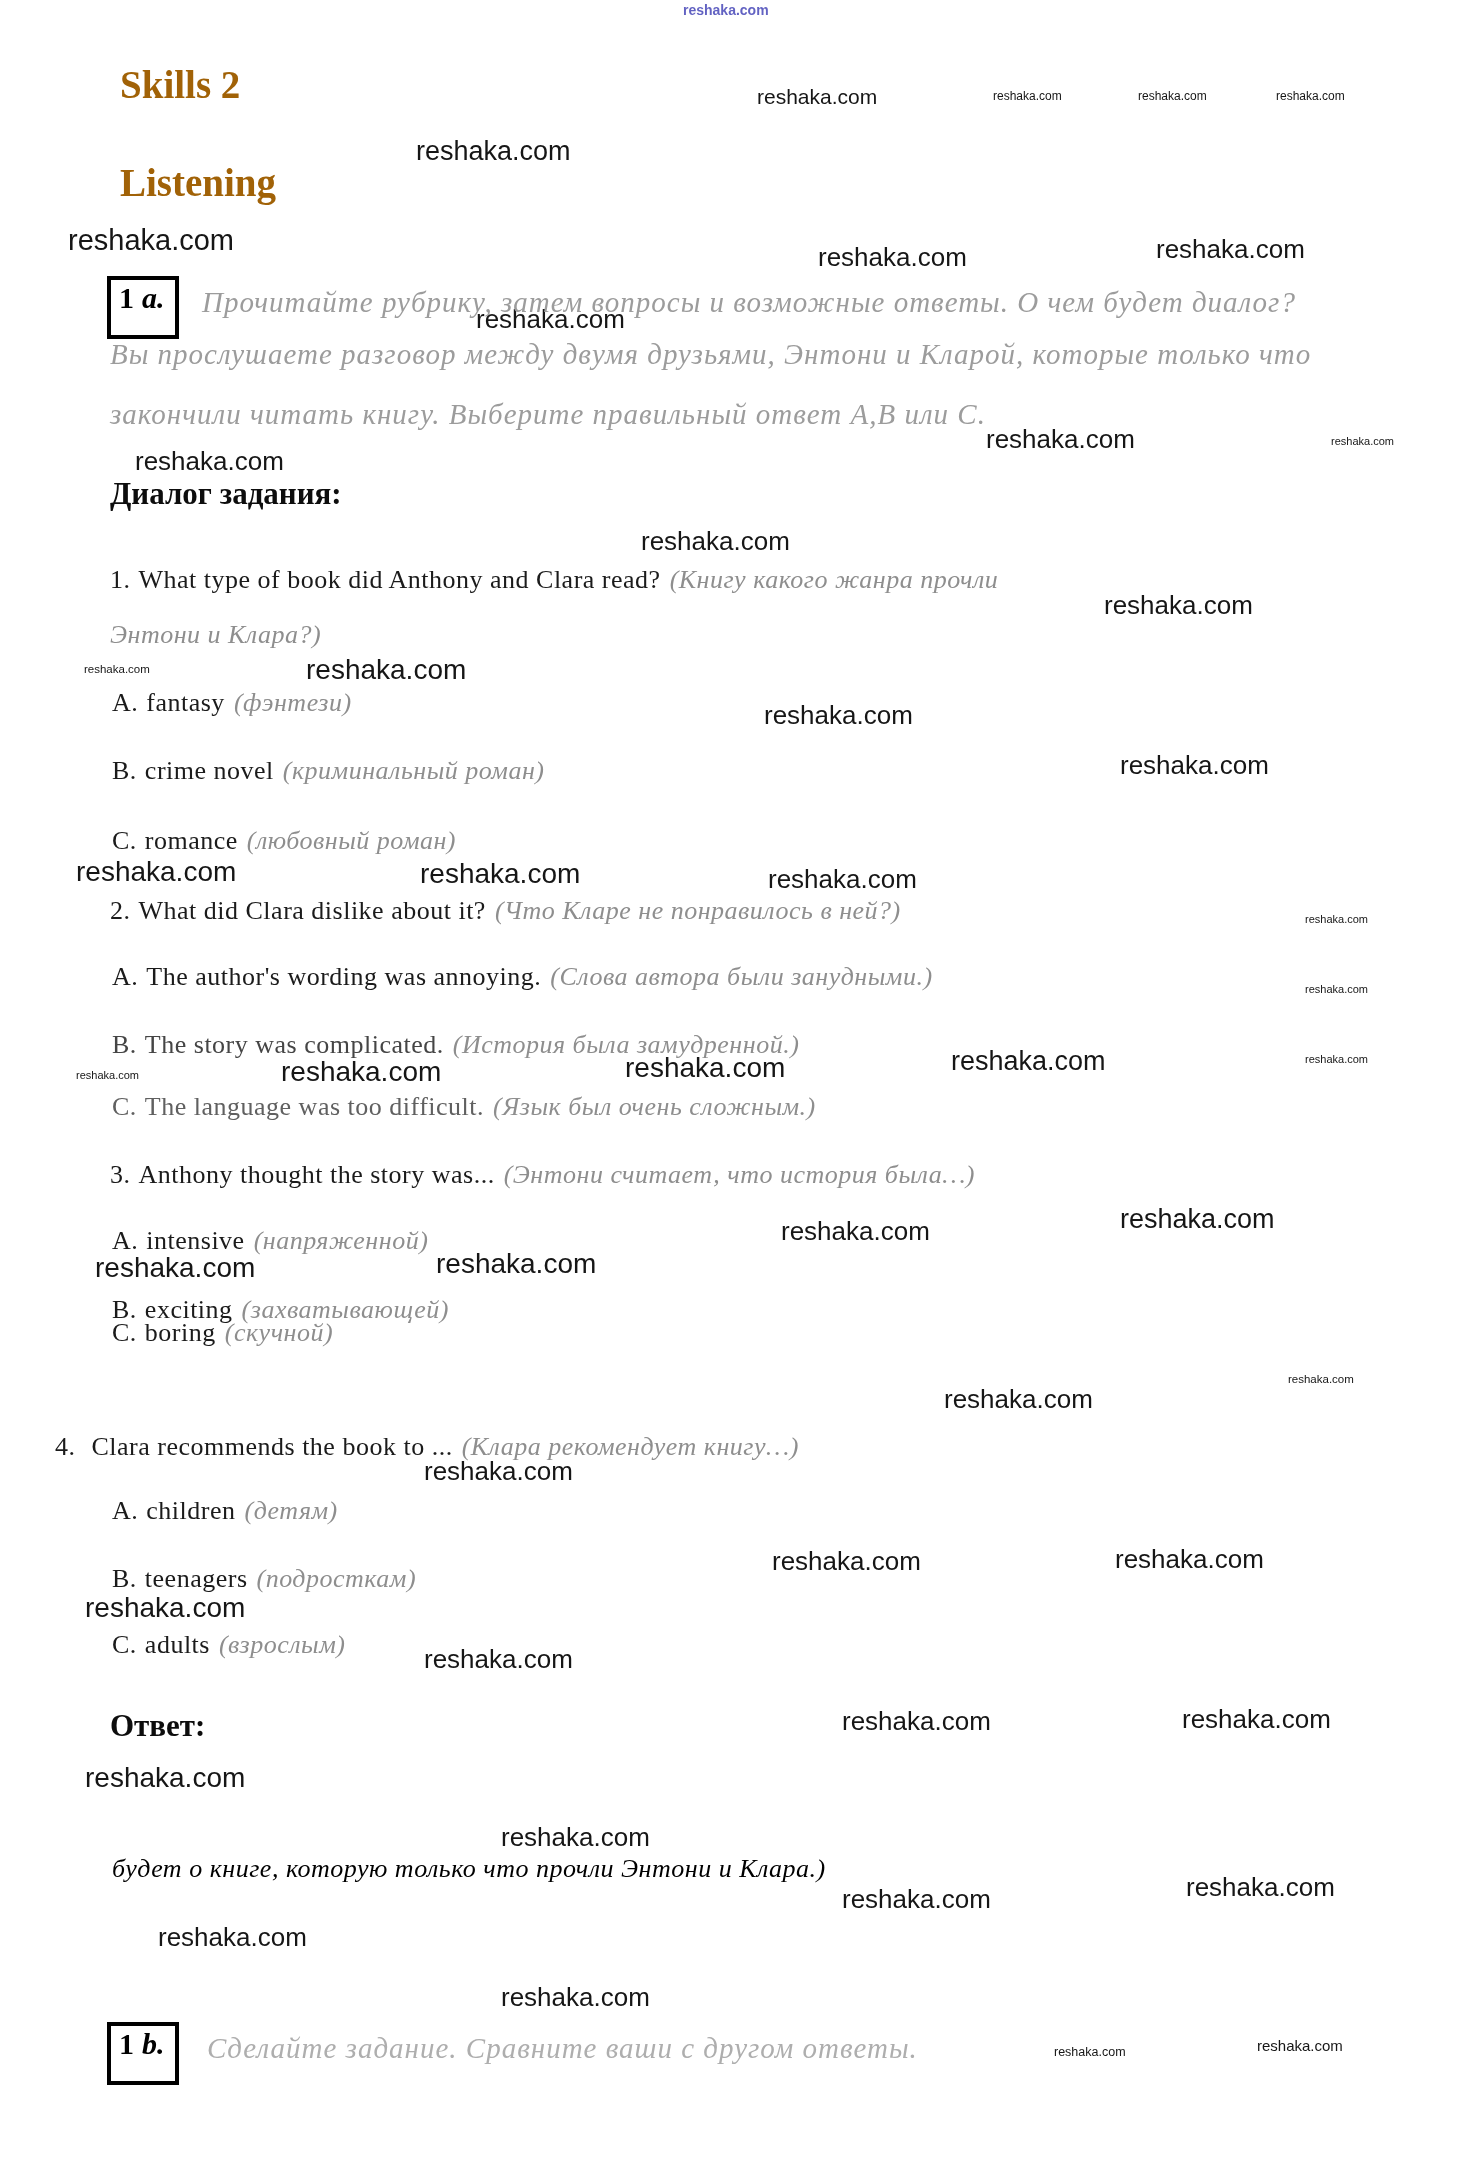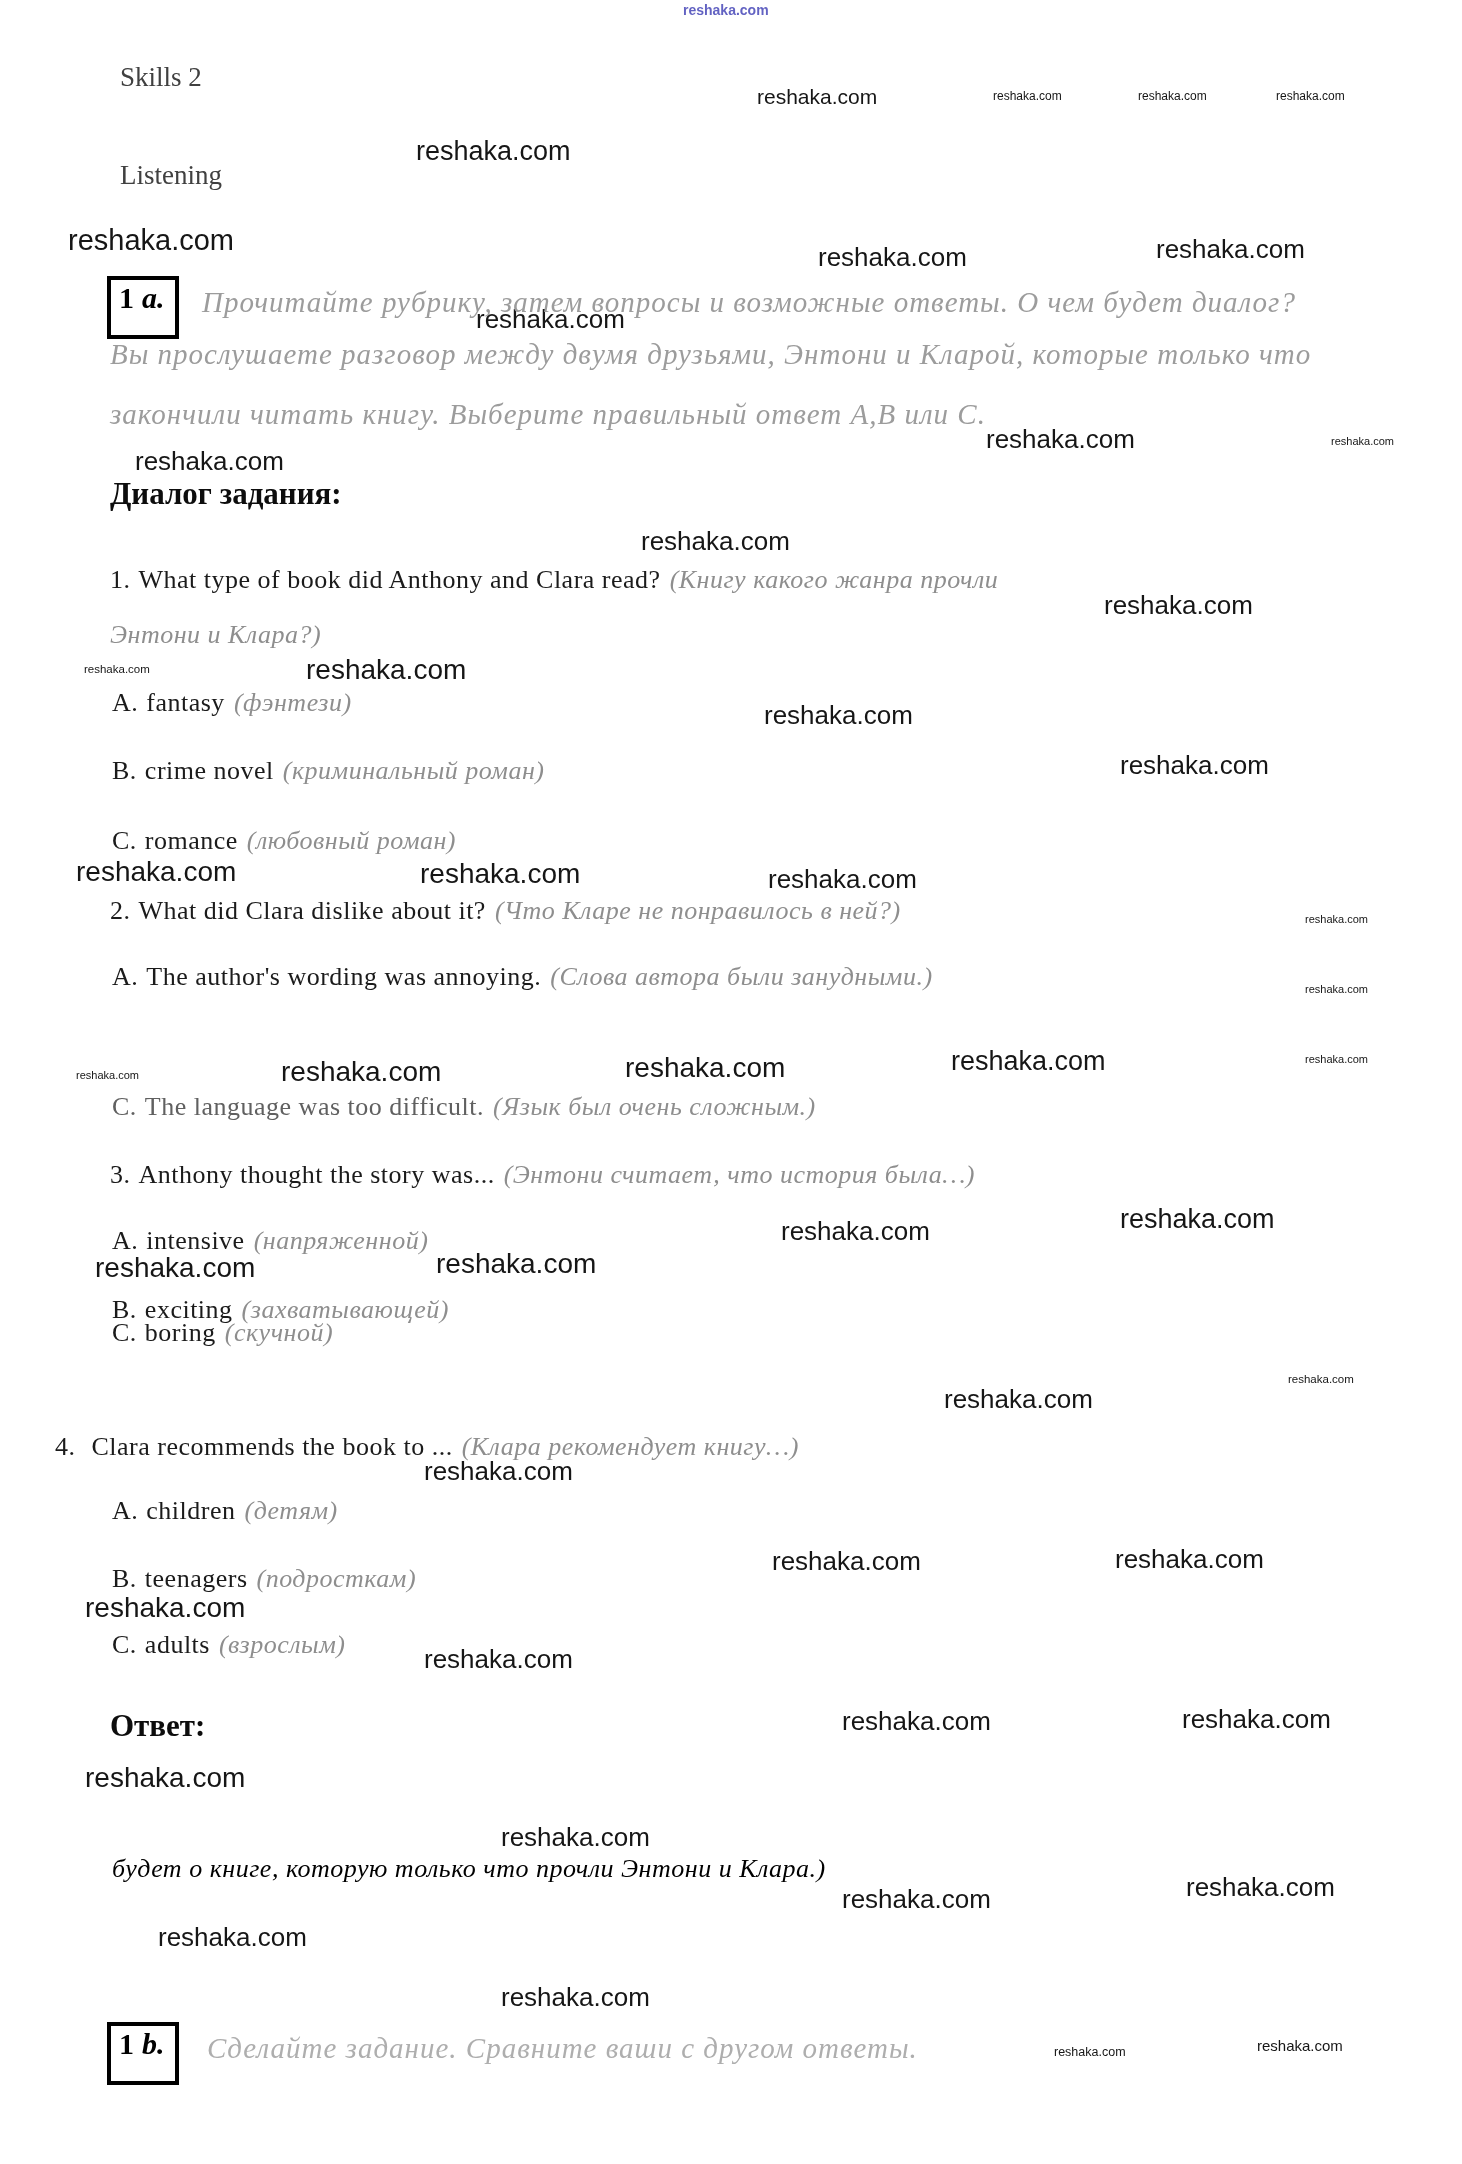--- a/index.html
+++ b/index.html
@@ -3,21 +3,21 @@
 <meta charset="utf-8">
 <style>
   html,body{margin:0;padding:0;background:#ffffff;}
   .page{position:relative;width:1462px;height:2164px;background:#ffffff;overflow:hidden;
         font-family:"Liberation Serif", serif;}
   
   .wm{position:absolute;font-family:"Liberation Sans", sans-serif;color:#161616;
       white-space:nowrap;line-height:1;}
   .wm-blue{color:#4747b8;font-weight:bold;opacity:.85;}
   
-  .h-title{position:absolute;font-weight:normal;font-size:27px;color:#404040;white-space:nowrap;}
+  .h-title{position:absolute;font-weight:bold;font-size:39px;color:#a16207;white-space:nowrap;}
   .h-bold{position:absolute;font-weight:bold;font-size:31px;color:#0d0d0d;white-space:nowrap;}
   
   .task-box{position:absolute;border:4px solid #000;padding:1px 10px 20px 8px;
             font-size:30px;font-weight:bold;color:#000;background:#fff;white-space:nowrap;}
   .task-box .letter{font-style:italic;margin-left:8px;}
   
   .gray-it{position:absolute;font-style:italic;font-size:29px;color:#9c9c9c;
            white-space:nowrap;letter-spacing:1px;}
   .lighter{color:#aeaeae;}
   
@@ -112,20 +112,23 @@
   <div class="tline" style="left:112px;top:826px;">
     <span class="num">C.</span><span>romance</span><span class="ru">(любовный роман)</span>
   </div>
 
   <div class="tline" style="left:110px;top:896px;">
     <span class="num">2.</span><span>What did Clara dislike about it?</span><span class="ru">(Что Кларе не понравилось в ней?)</span>
   </div>
   <div class="tline" style="left:112px;top:962px;">
     <span class="num">A.</span><span>The author's wording was annoying.</span><span class="ru">(Слова автора были занудными.)</span>
   </div>
+  <div class="tline faded1" style="left:112px;top:1030px;">
+    <span class="num">B.</span><span>The story was complicated.</span><span class="ru">(История была замудренной.)</span>
+  </div>
   <div class="tline faded2" style="left:112px;top:1092px;">
     <span class="num">C.</span><span>The language was too difficult.</span><span class="ru">(Язык был очень сложным.)</span>
   </div>
 
   <div class="tline" style="left:110px;top:1160px;">
     <span class="num">3.</span><span>Anthony thought the story was...</span><span class="ru">(Энтони считает, что история была…)</span>
   </div>
   <div class="tline" style="left:112px;top:1226px;">
     <span class="num">A.</span><span>intensive</span><span class="ru">(напряженной)</span>
   </div>

